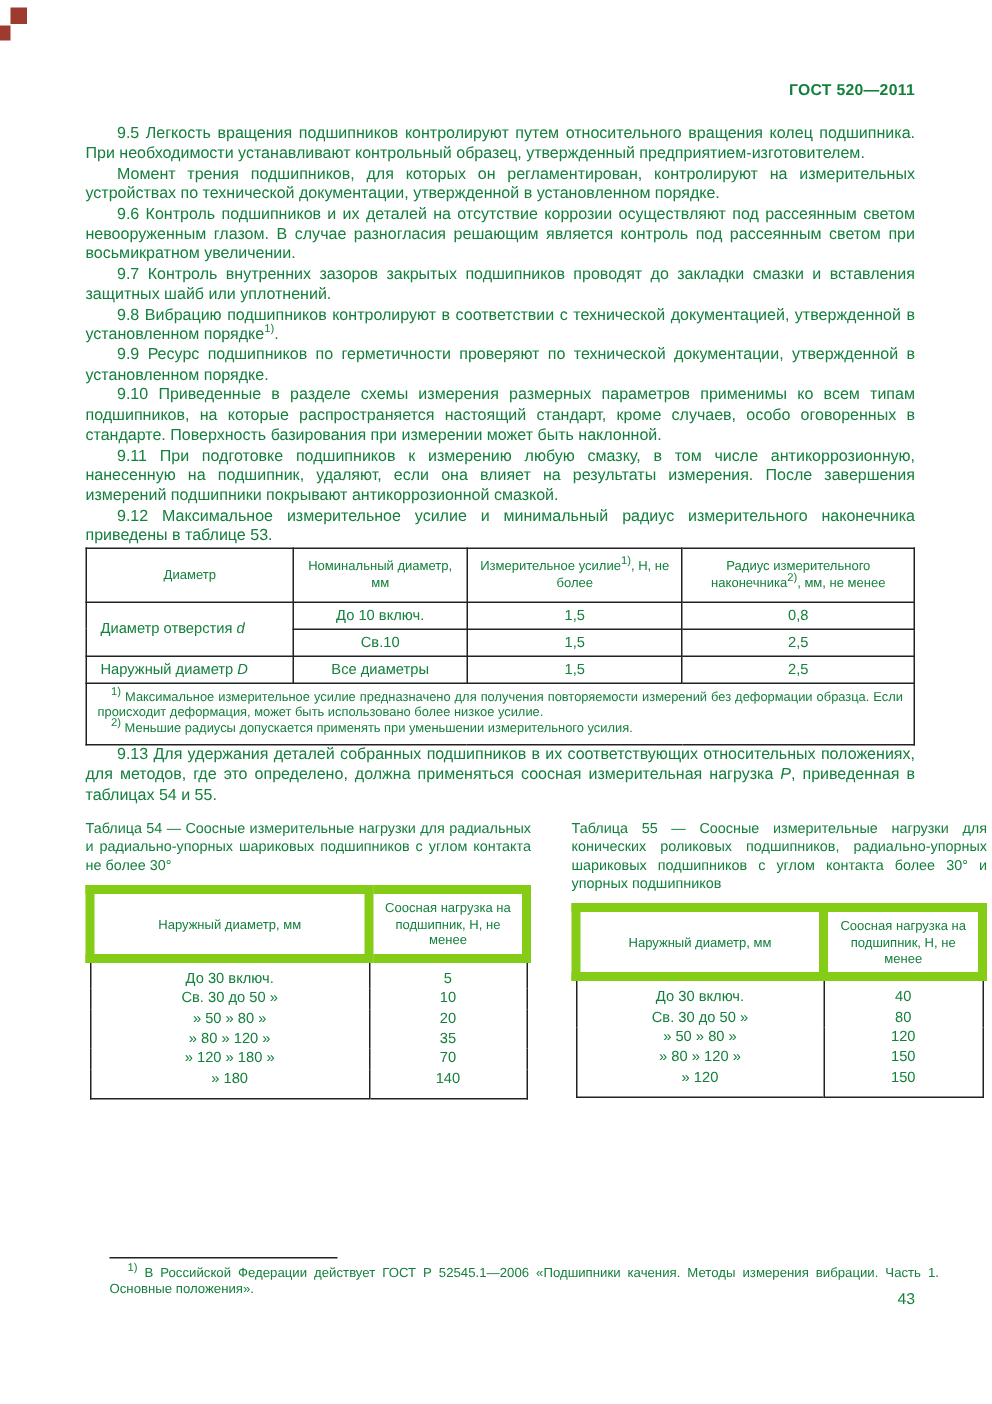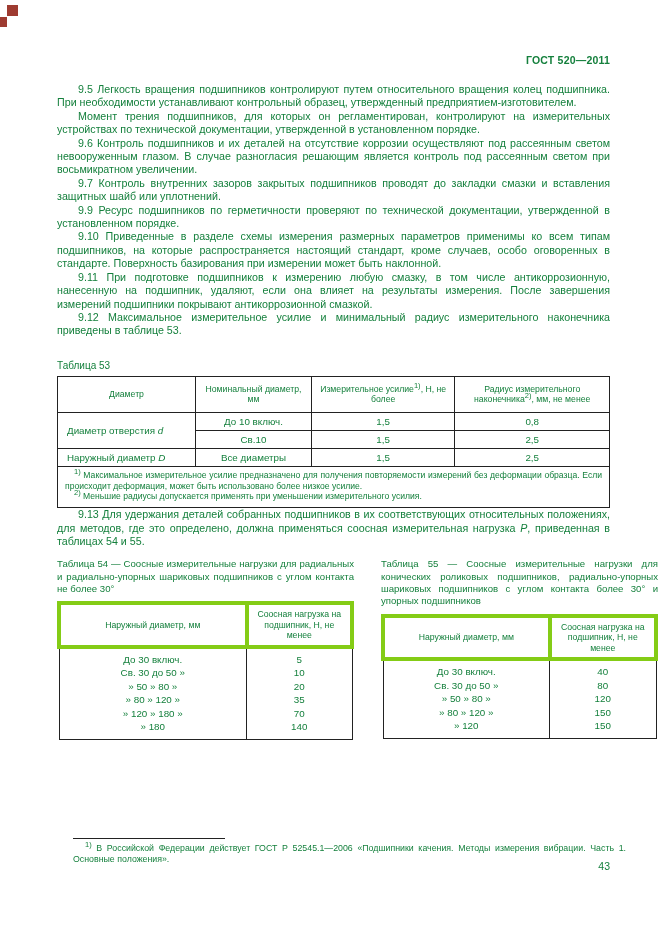--- a/index.html
+++ b/index.html
@@ -25,21 +25,21 @@
   .t53 td { font-size:9.8px; text-align:center; vertical-align:middle; padding:2px 4px; height:18px; }
   .t53 td.left { text-align:left; padding-left:9px; }
   .t53 .fncell { text-align:left; padding:3px 7px 5px; height:auto; }
   .fn { font-size:8.6px; line-height:10.8px; text-align:justify; text-indent:9px; }
   .after-table { margin-top:11px; }
   .twocol { display:flex; gap:27px; margin-top:10px; align-items:flex-start; }
   .colA { width:297px; flex:none; }
   .colB { width:277px; flex:none; }
   .tcap-sm { font-size:9.6px; line-height:12.3px; text-align:justify; margin-bottom:6px; }
   .tsm { border:1px solid #222; }
-  .tsm th { border:4px solid #84cc16; font-size:8.7px; font-weight:normal; text-align:center; vertical-align:middle; padding:4px 6px; line-height:10.6px; height:36px; }
+  .tsm th { border:6px solid #84cc16; font-size:8.7px; font-weight:normal; text-align:center; vertical-align:middle; padding:4px 6px; line-height:10.6px; height:36px; }
   .tsm td { font-size:9.8px; text-align:center; padding:0 4px; line-height:13.4px; border-left:1px solid #222; }
   .tsm td:first-child { border-left:none; }
   .tsm tbody tr:first-child td { padding-top:4px; }
   .tsm tbody tr:last-child td { padding-bottom:6px;text-align:center; }
   .footer { position:absolute; left:57px; top:838px; width:553px;margin-left:16px; }
   .fnrule { width:152px; border-top:1px solid #222; margin-bottom:4px; }
   .pagefn { font-size:8.8px; line-height:11.4px; text-align:justify; text-indent:12px; }
   .pagenum { position:absolute; right:51px; top:860px; font-size:10.5px; }
 </style>
 </head>
@@ -49,26 +49,26 @@
   <div class="mark mark-1"></div>
   <div class="mark mark-2"></div>
 
   <div class="content">
     <div class="doc-header">ГОСТ 520—2011</div>
 
     <p class="body ind">9.5 Легкость вращения подшипников контролируют путем относительного вращения колец подшипника. При необходимости устанавливают контрольный образец, утвержденный предприятием-изготовителем.</p>
     <p class="body ind">Момент трения подшипников, для которых он регламентирован, контролируют на измерительных устройствах по технической документации, утвержденной в установленном порядке.</p>
     <p class="body ind">9.6 Контроль подшипников и их деталей на отсутствие коррозии осуществляют под рассеянным светом невооруженным глазом. В случае разногласия решающим является контроль под рассеянным светом при восьмикратном увеличении.</p>
     <p class="body ind">9.7 Контроль внутренних зазоров закрытых подшипников проводят до закладки смазки и вставления защитных шайб или уплотнений.</p>
+    <p class="body ind"><span>9.8 Вибрацию подшипников контролируют в соответствии с технической документацией, утвержденной в установленном порядке</span><sup>1)</sup><span>.</span></p>
     <p class="body ind">9.9 Ресурс подшипников по герметичности проверяют по технической документации, утвержденной в установленном порядке.</p>
     <p class="body ind">9.10 Приведенные в разделе схемы измерения размерных параметров применимы ко всем типам подшипников, на которые распространяется настоящий стандарт, кроме случаев, особо оговоренных в стандарте. Поверхность базирования при измерении может быть наклонной.</p>
     <p class="body ind">9.11 При подготовке подшипников к измерению любую смазку, в том числе антикоррозионную, нанесенную на подшипник, удаляют, если она влияет на результаты измерения. После завершения измерений подшипники покрывают антикоррозионной смазкой.</p>
     <p class="body ind">9.12 Максимальное измерительное усилие и минимальный радиус измерительного наконечника приведены в таблице 53.</p>
 
-    <div class="tcap">Таблица 53</div>
 
     <table class="t53">
       <colgroup>
         <col style="width:25%">
           <col style="width:21%">
           <col style="width:26%">
           <col style="width:28%">
       </colgroup>
       <thead>
         <tr>

